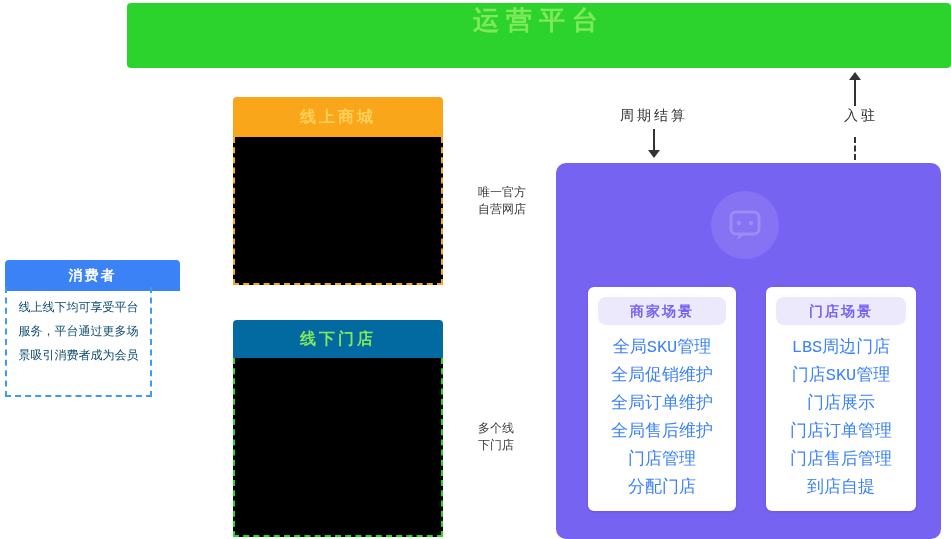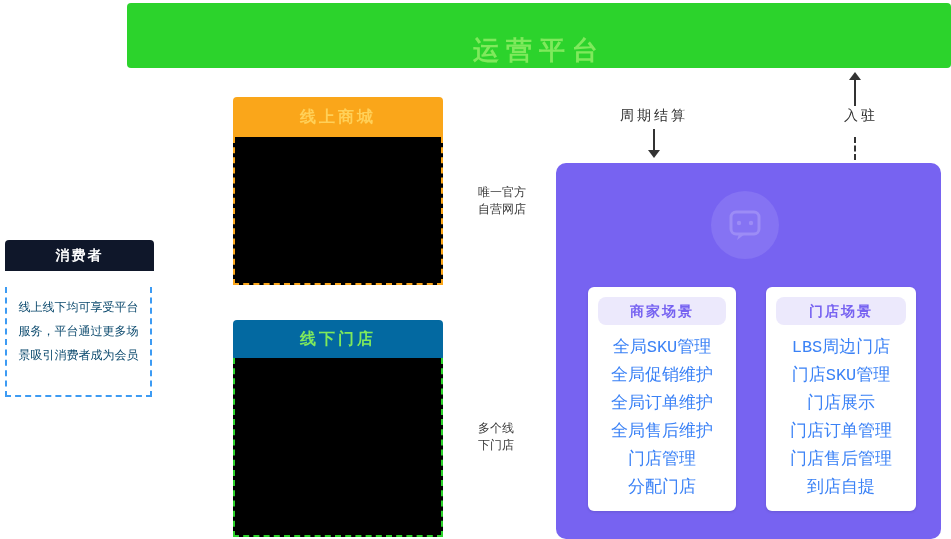--- a/index.html
+++ b/index.html
@@ -2,26 +2,26 @@
 <html><head>
 <meta charset="utf-8">
 <style>
   * { margin:0; padding:0; box-sizing:border-box; }
   html,body { background:#fff; }
   body { font-family:"Liberation Sans", sans-serif; width:951px; height:539px; }
   .canvas { position:relative; width:951px; height:539px; background:#fff; overflow:hidden; }
 
   
   .banner { position:absolute; left:127px; top:3px; width:824px; height:65px;
-            background:#2CD32C; border-radius:4px; display:flex; align-items:flex-end; justify-content:center; }
+            background:#2CD32C; border-radius:4px; display:flex; align-items:flex-start; justify-content:center; }
   .banner-title { font-size:26px; font-weight:bold; letter-spacing:7px; color:#7FE95C; }
 
   
-  .consumer-header { position:absolute; left:5px; top:240px; width:149px; height:31px;
-            background:#0f172a; border-radius:4px 4px 0 0; color:#fff; font-size:14px; font-weight:bold;
+  .consumer-header { position:absolute; left:5px; top:260px; width:175px; height:31px;
+            background:#3b82f6; border-radius:4px 4px 0 0; color:#fff; font-size:14px; font-weight:bold;
             letter-spacing:2px; display:flex; align-items:center; justify-content:center; }
   .consumer-body { position:absolute; left:5px; top:287px; width:147px; height:110px;
             border:2px dashed #3D9BF3; border-top:none; color:#0c4a6e; font-size:12px;
             line-height:24px; text-align:center; padding-top:8px; }
 
   
   .shop-header { position:absolute; left:233px; width:210px; display:flex; align-items:center;
             justify-content:center; font-weight:bold; font-size:16px; letter-spacing:3px;
             border-radius:4px 4px 0 0; }
   .shop-header.online { top:97px; height:40px; background:#FAA61A; color:#FFD058; }

